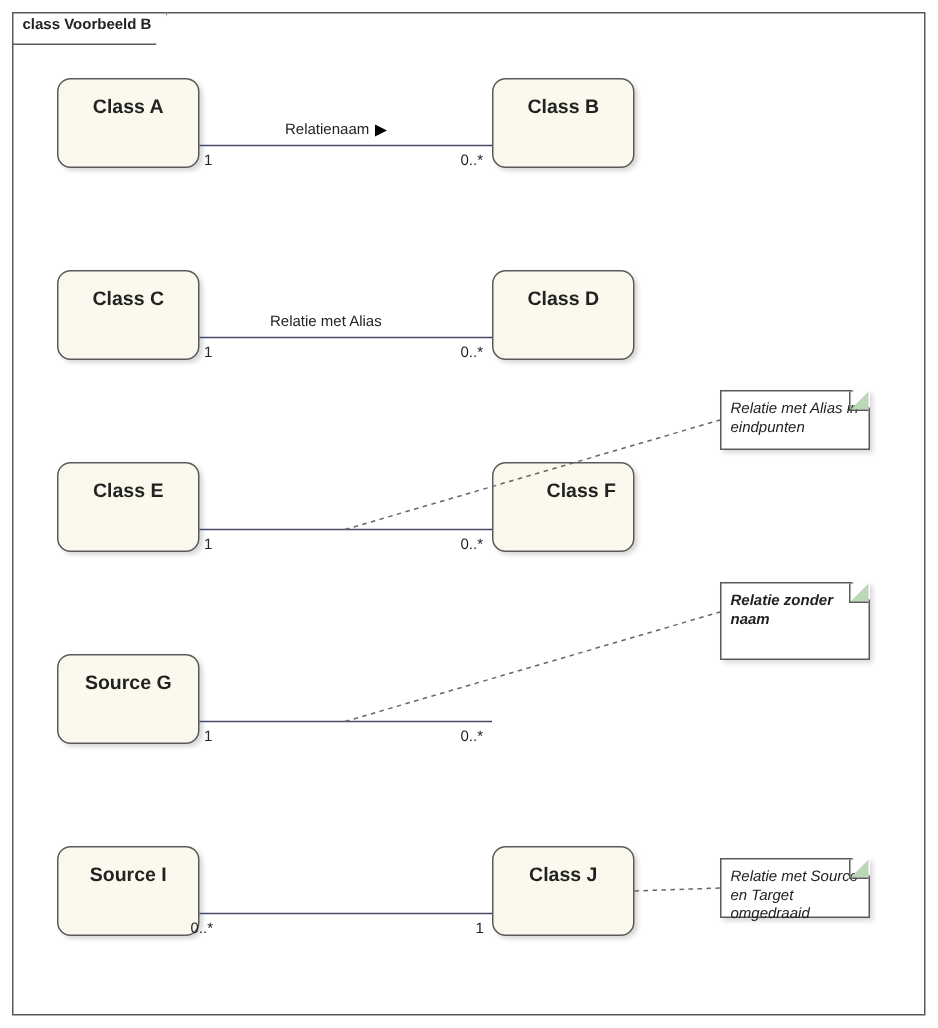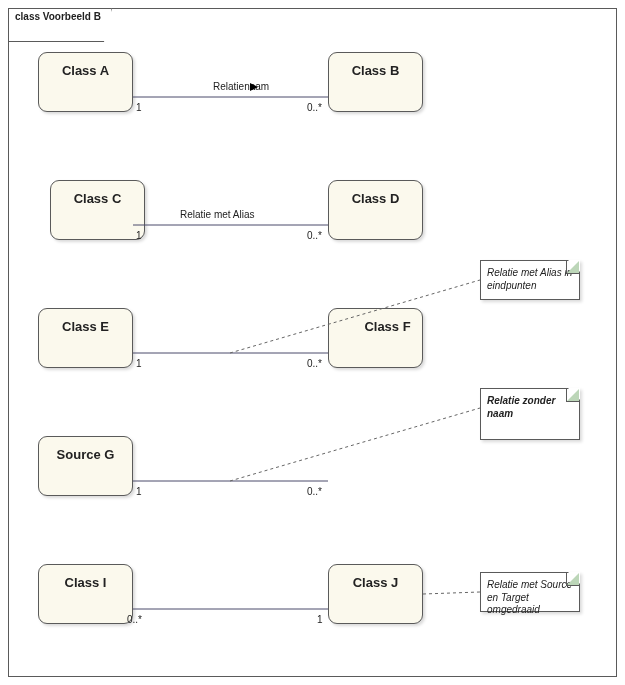--- a/index.html
+++ b/index.html
@@ -23,21 +23,21 @@
     width: 609px;
     height: 669px;
     border: 1px solid #5a5a5a;
     box-sizing: border-box;
   }
   .frame-tab {
     position: absolute;
     left: -1px;
     top: -1px;
     height: 16px;
-    padding: 0 10px 16px 6px;
+    padding: 0 10px 4px 6px;
     line-height: 16px;
     font-size: 10px;
     font-weight: bold;
     border-top: 1px solid #5a5a5a;
     border-bottom: 1px solid #5a5a5a;
     border-left: 1px solid #5a5a5a;
     border-right: 1px solid #5a5a5a;
     background: #fff;
     clip-path: polygon(0 0, 100% 0, calc(100% - 8px) 100%, 0 100%);
   }
@@ -131,45 +131,45 @@
 <body>
 
 <div class="canvas">
   <div class="frame">
     <div class="frame-tab">class Voorbeeld B</div>
   </div>
 
   <div class="uml-class" style="left:38px; top:52px;">Class A</div>
   <div class="uml-class" style="left:328px; top:52px;">Class B</div>
 
-  <div class="uml-class" style="left:38px; top:180px;margin-left:12px;">Class C</div>
+  <div class="uml-class" style="left:38px; top:180px;">Class C</div>
   <div class="uml-class" style="left:328px; top:180px;">Class D</div>
 
   <div class="uml-class" style="left:38px; top:308px;">Class E</div>
   <div class="uml-class" style="left:328px; top:308px;padding-left:24px;">Class F</div>
 
   <div class="uml-class" style="left:38px; top:436px;">Source G</div>
 
-  <div class="uml-class" style="left:38px; top:564px;">Class I</div>
+  <div class="uml-class" style="left:38px; top:564px;">Source I</div>
   <div class="uml-class" style="left:328px; top:564px;">Class J</div>
 
   <div class="note" style="left:480px; top:260px; height:40px;">
     <span class="note-corner"></span>
     <span>Relatie met Alias in eindpunten</span>
   </div>
   <div class="note" style="left:480px; top:388px; height:52px;font-weight:bold;">
     <span class="note-corner"></span>
     <span>Relatie zonder naam</span>
   </div>
   <div class="note" style="left:480px; top:572px; height:40px;">
     <span class="note-corner"></span>
     <span>Relatie met Source en Target omgedraaid</span>
   </div>
 
-  <div class="label" style="left:190px; top:81px;margin-left:23px;">Relatienaam</div>
+  <div class="label" style="left:190px; top:81px;">Relatienaam</div>
   <div class="arrowhead" style="left:250px; top:83px;"></div>
 
   <div class="label" style="left:180px; top:209px;">Relatie met Alias</div>
 
   <div class="mult" style="left:136px; top:102px;">1</div>
   <div class="mult" style="left:307px; top:102px;">0..*</div>
 
   <div class="mult" style="left:136px; top:230px;">1</div>
   <div class="mult" style="left:307px; top:230px;">0..*</div>
 

